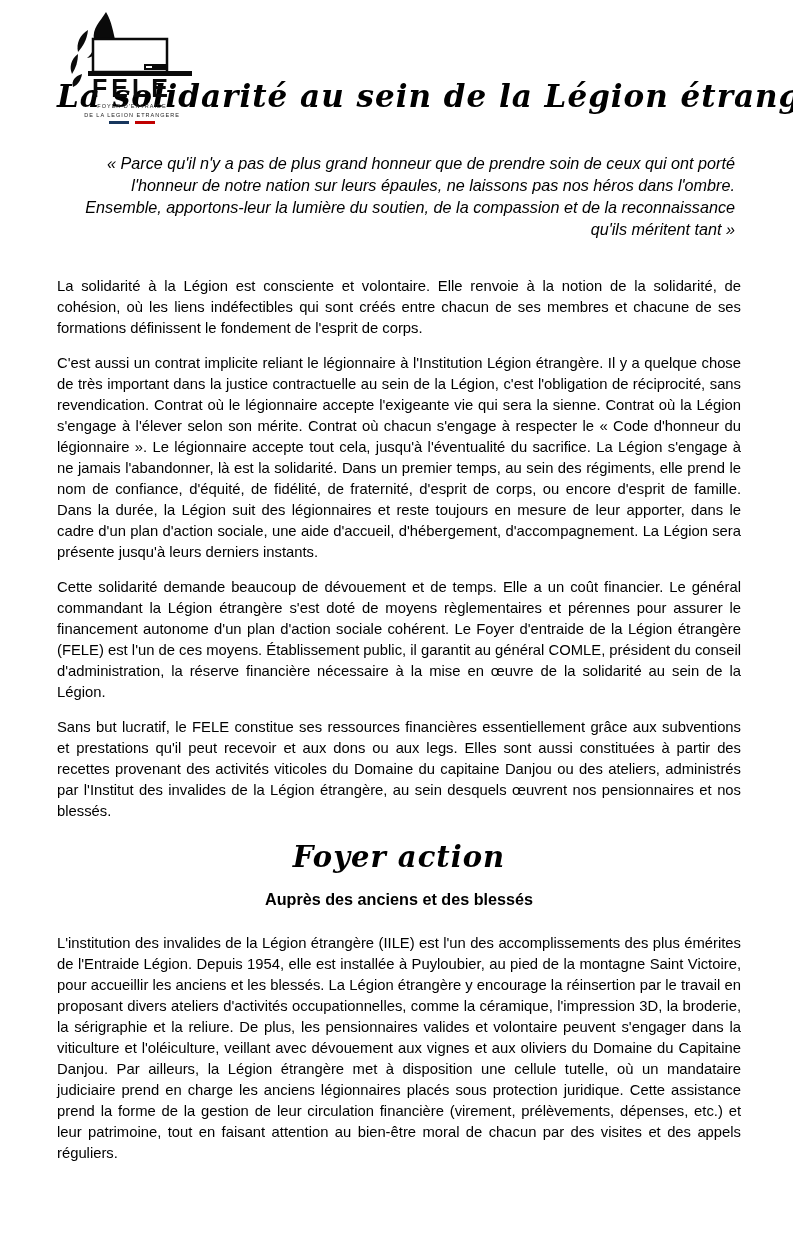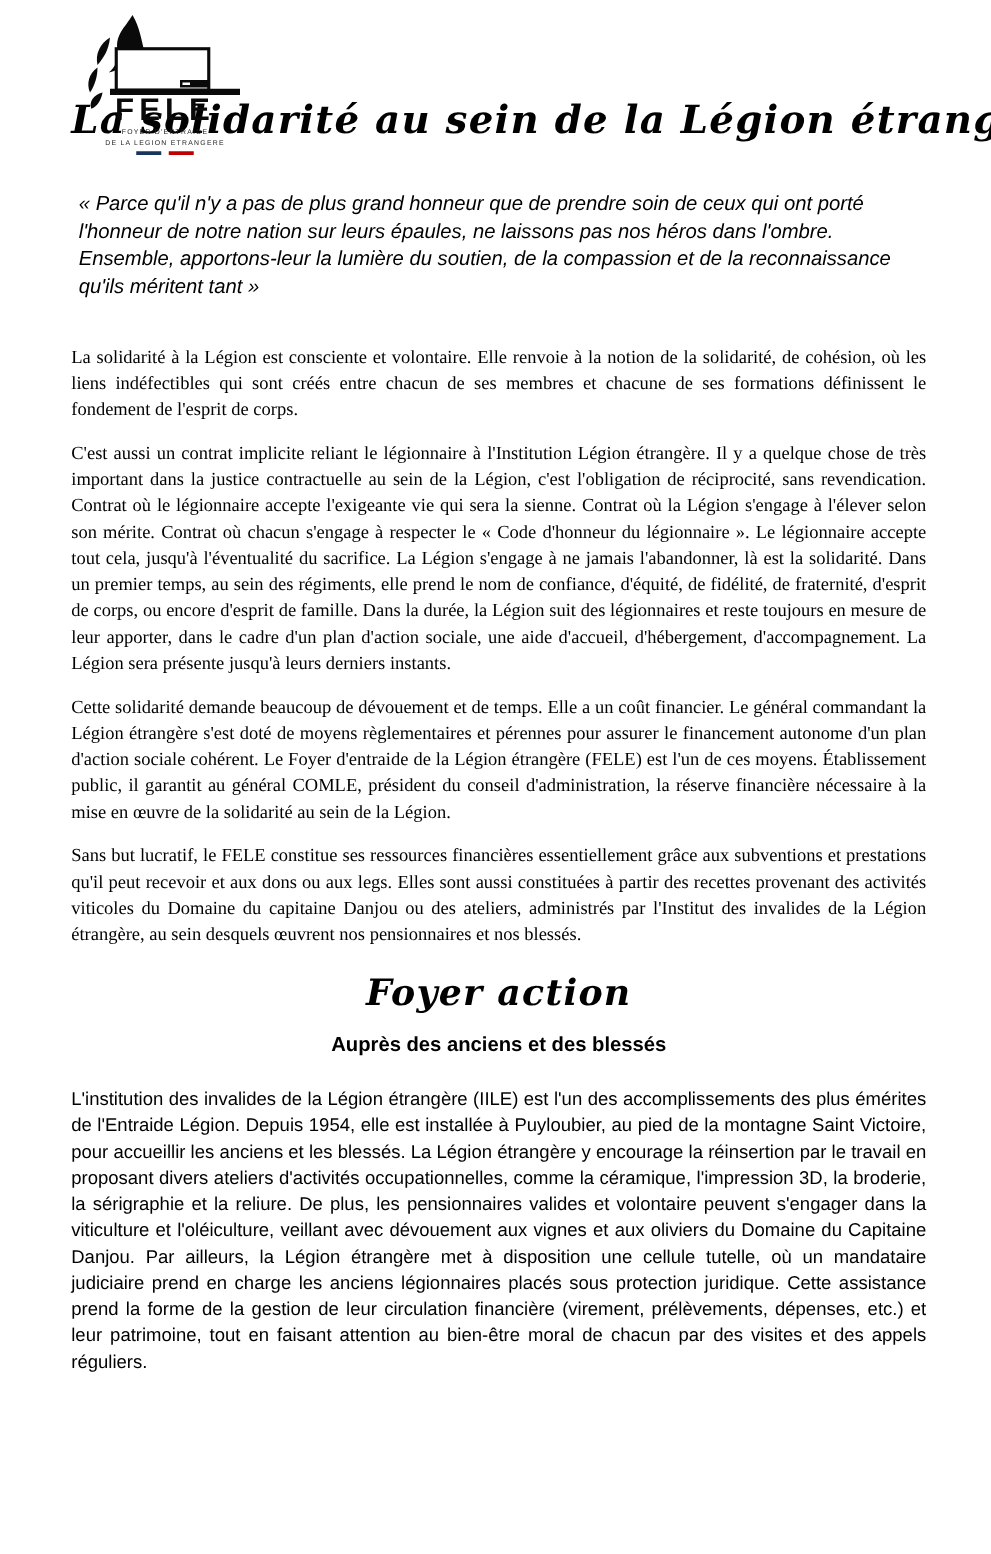--- a/index.html
+++ b/index.html
@@ -53,29 +53,29 @@
     font-weight: 700;
     font-size: 31px;
     letter-spacing: 1px;
     color: #000;
     white-space: nowrap;
   }
 
   
   .quote {
     margin: 14px 6px 0 6px;
-    text-align: left;
+    text-align: right;
     font-style: italic;
     font-size: 16.2px;
     line-height: 22px;
     color: #000;
   }
 
   
-  .body-text { margin-top: 36px; font-family: Liberation Serif, serif; }
+  .body-text { margin-top: 36px; }
   .body-text p, .section p {
     font-size: 14.8px;
     line-height: 21px;
     text-align: justify;
     color: #000;
     margin-bottom: 14px;
   }
 
   
   .section-heading {

